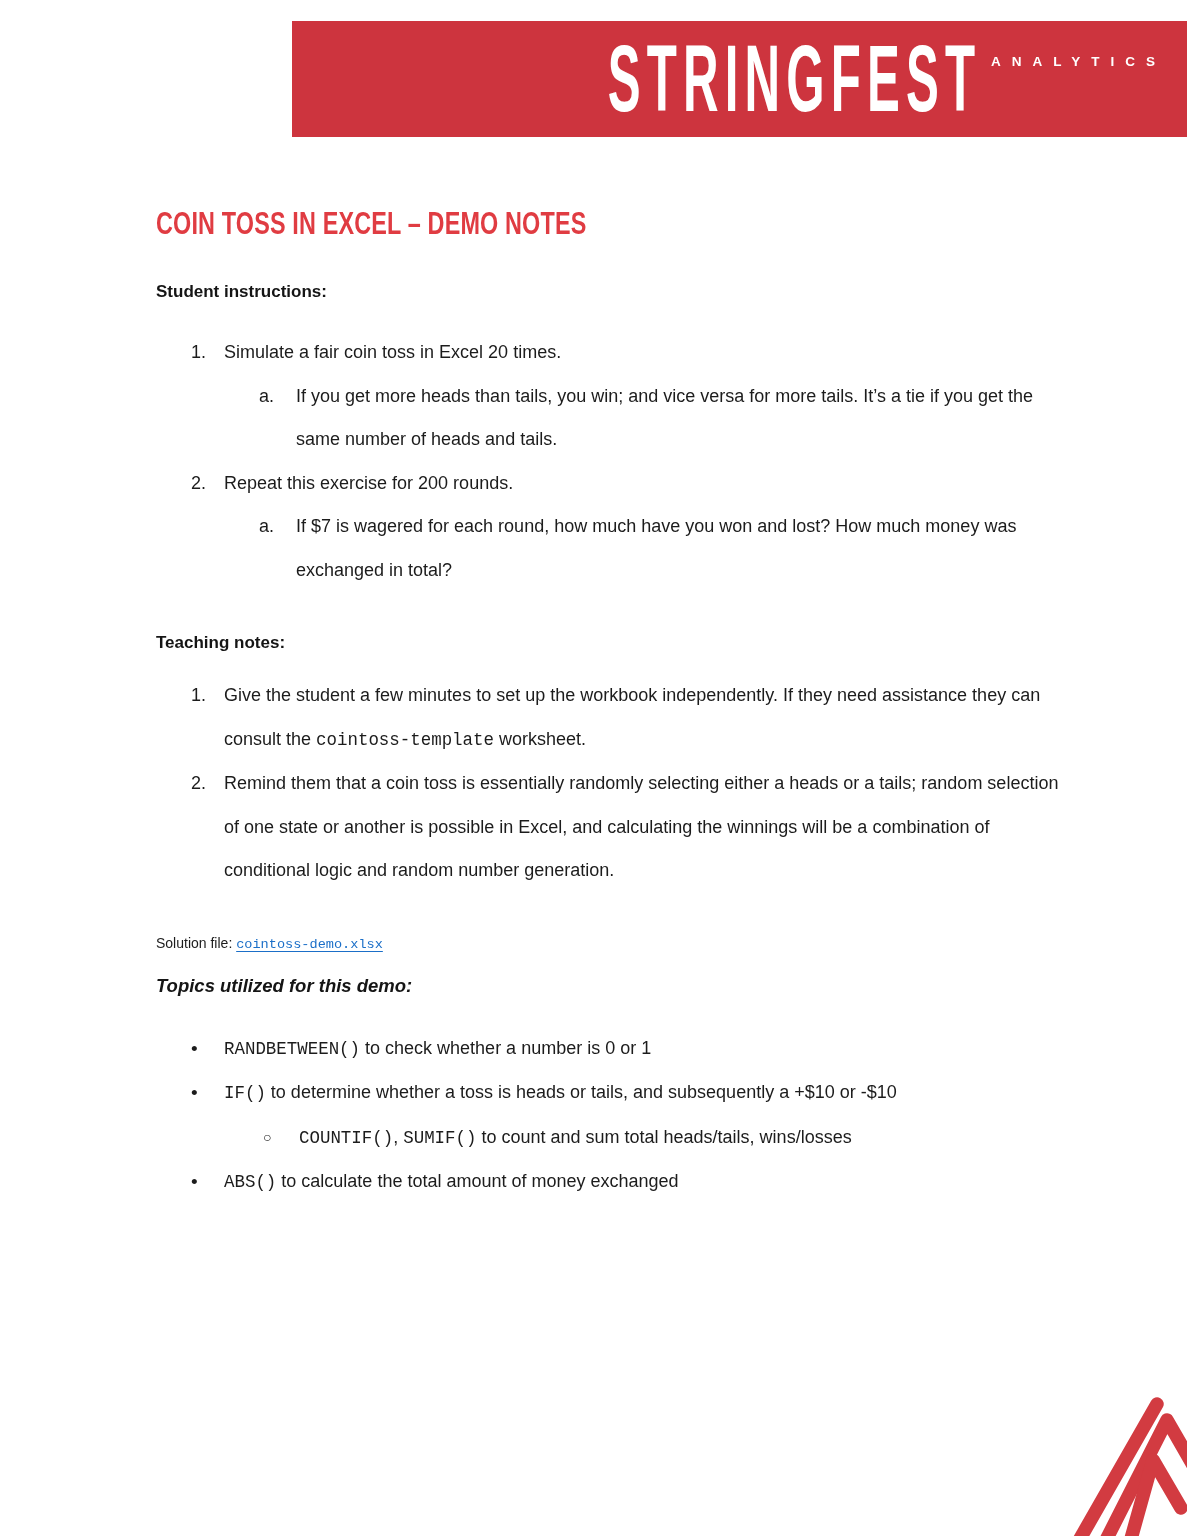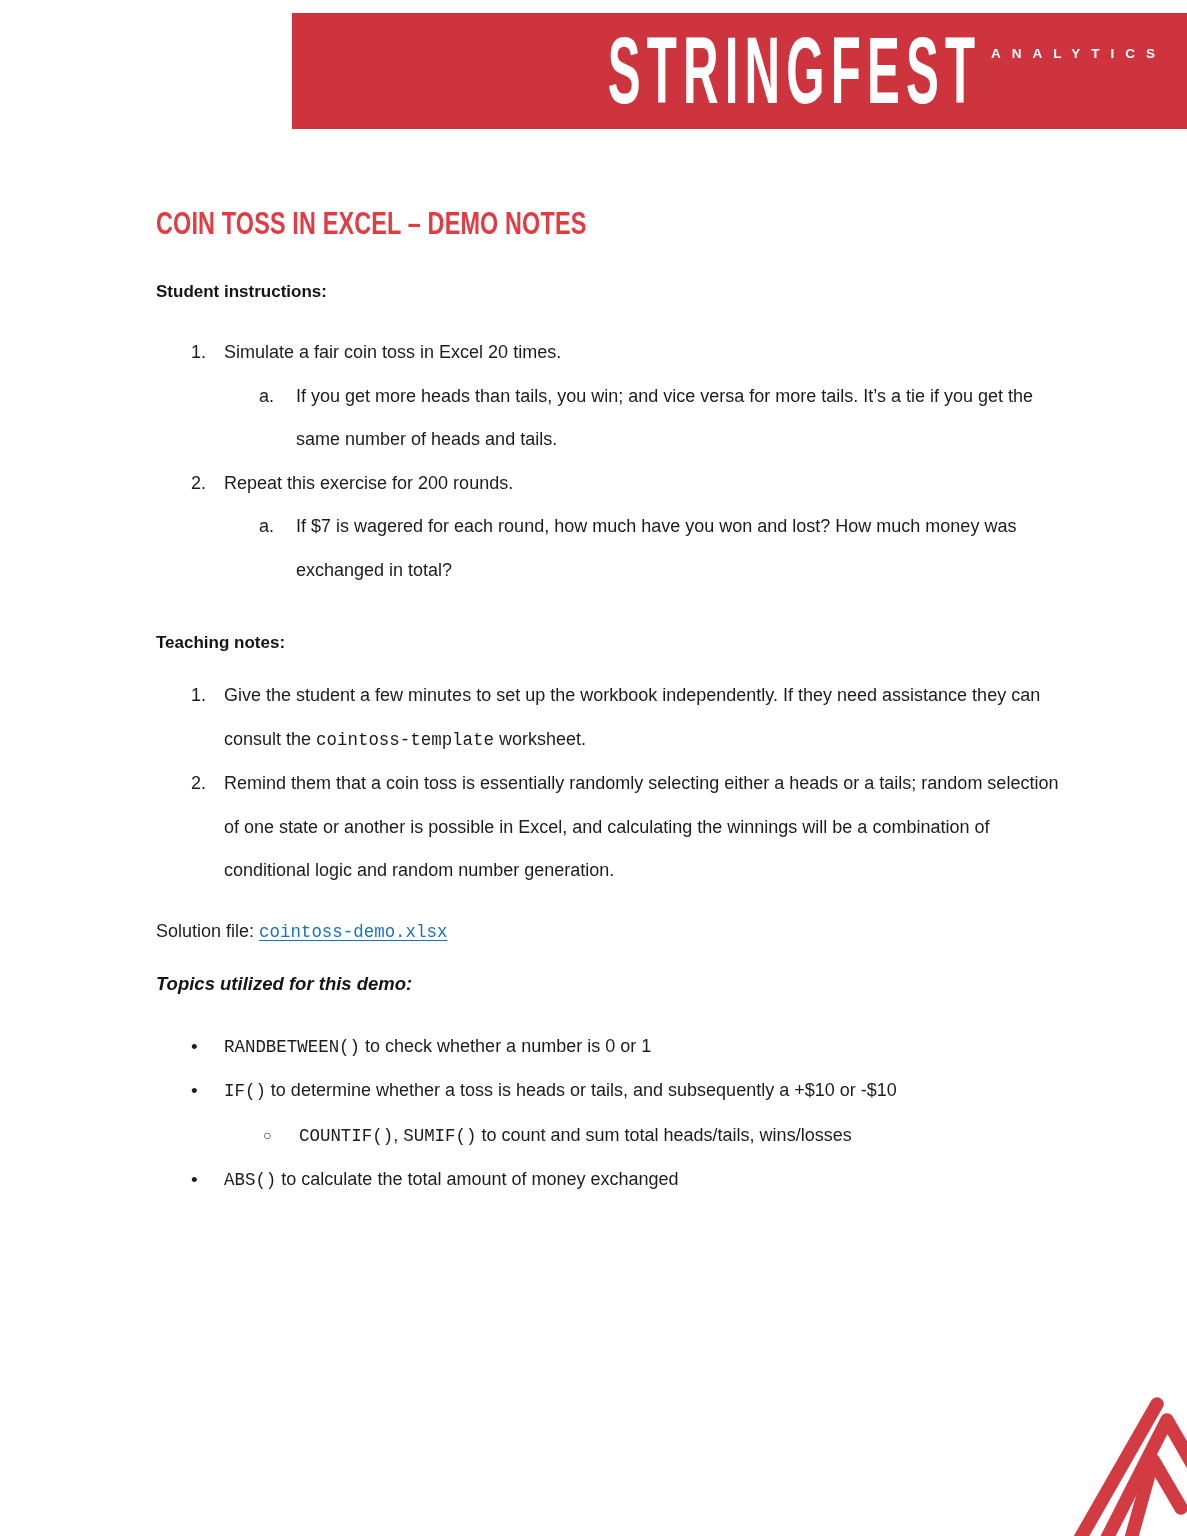--- a/index.html
+++ b/index.html
@@ -4,21 +4,21 @@
 <style>
   html,body{margin:0;padding:0;}
   body{
     width:1187px;height:1536px;position:relative;overflow:hidden;
     background:#ffffff;color:#1c1c1c;
     font-family:"Liberation Sans",sans-serif;
     -webkit-font-smoothing:antialiased;
   }
   
   .banner{
-    position:absolute;top:13px;left:292px;right:0;height:116px;
+    position:absolute;top:21px;left:292px;right:0;height:116px;
     background:#CD343E;
     display:flex;align-items:center;justify-content:flex-end;
     padding-right:22px;box-sizing:border-box;
   }
   .brand-lockup{display:flex;align-items:center;}
   .brand-text{
     display:inline-block;color:#fff;font-weight:700;
     font-size:88px;line-height:100px;letter-spacing:11px;white-space:nowrap;
     transform:scale(0.56,1.08);transform-origin:right center;
     margin-right:-6px;
@@ -30,35 +30,35 @@
     margin-top:4px;padding-left:2px;white-space:nowrap;
   }
   
   .content{position:absolute;left:156px;top:119px;width:916px;}
   .doc-title{
     margin:86px 0 0;color:#E03C42;font-weight:700;
     font-size:30px;line-height:36px;white-space:nowrap;letter-spacing:0.2px;
     transform:scale(0.78,1.05);transform-origin:left center;
   }
   h2.sec{margin:36px 0 0;font-size:17px;line-height:30px;font-weight:700;color:#151515;}
-  .topics{margin:24px 0 0;font-size:18.5px;line-height:27px;font-weight:700;font-style:italic;color:#151515;}
+  .topics{margin:14px 0 0;font-size:18.5px;line-height:27px;font-weight:700;font-style:italic;color:#151515;}
   .olist{margin-top:16px;}
   .olist.first{margin-top:24px;}
   .li{display:flex;align-items:flex-start;font-size:18px;line-height:43.5px;}
   .li .marker{flex:0 0 auto;}
   .l1 .marker{margin-left:35px;width:33px;}
   .l1 .li-text{width:843px;}
   .l2 .marker{margin-left:103px;width:37px;}
   .l2 .li-text{width:770px;}
   .blist{margin-top:28px;}
   .bl .marker{margin-left:35px;width:33px;font-size:19px;}
   .bl .li-text{width:843px;}
   .bsub .marker{margin-left:107px;width:36px;font-size:14px;}
   .bsub .li-text{width:767px;}
-  .solution{margin:24px 0 0;font-size:18px;line-height:27px;}
+  .solution{margin:36px 0 0;font-size:14px;line-height:27px;}
   .code{font-family:Liberation Mono, monospace;font-size:0.97em;}
   a.file-link{color:#1B6FC8;text-decoration:underline;text-underline-offset:3px;cursor:pointer;}
   
   .corner-logo{position:absolute;right:0;bottom:0;width:118px;height:140px;display:block;}
 </style>
 </head>
 <body>
 
 <div class="page-root">
 

